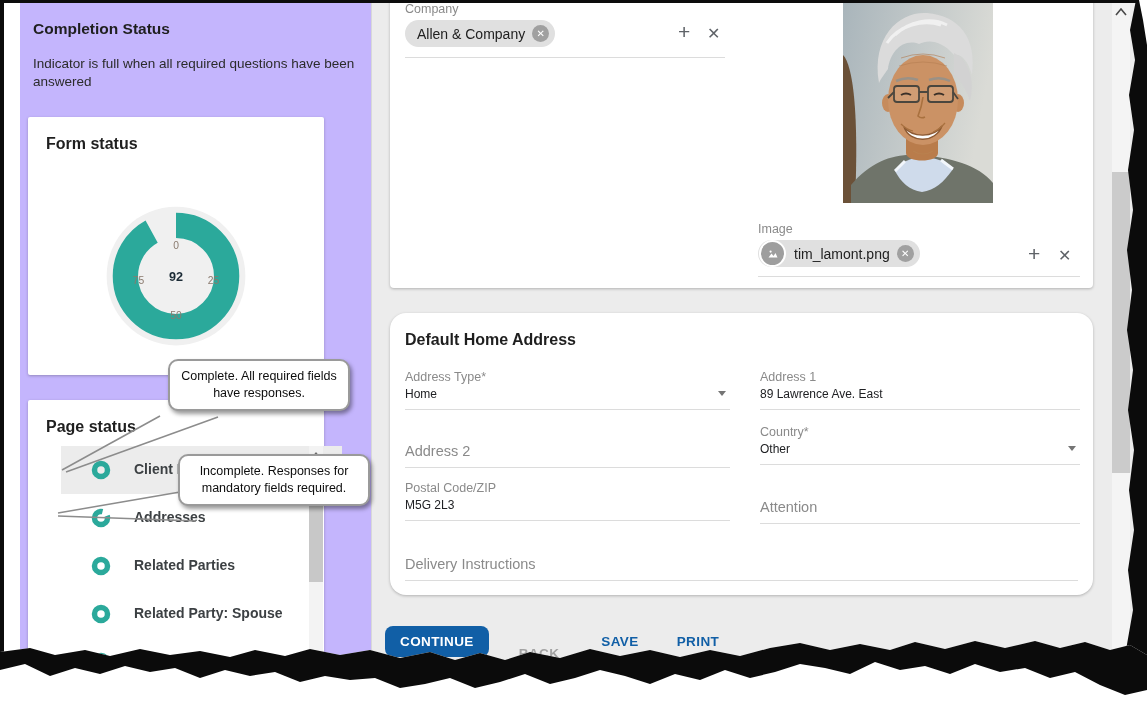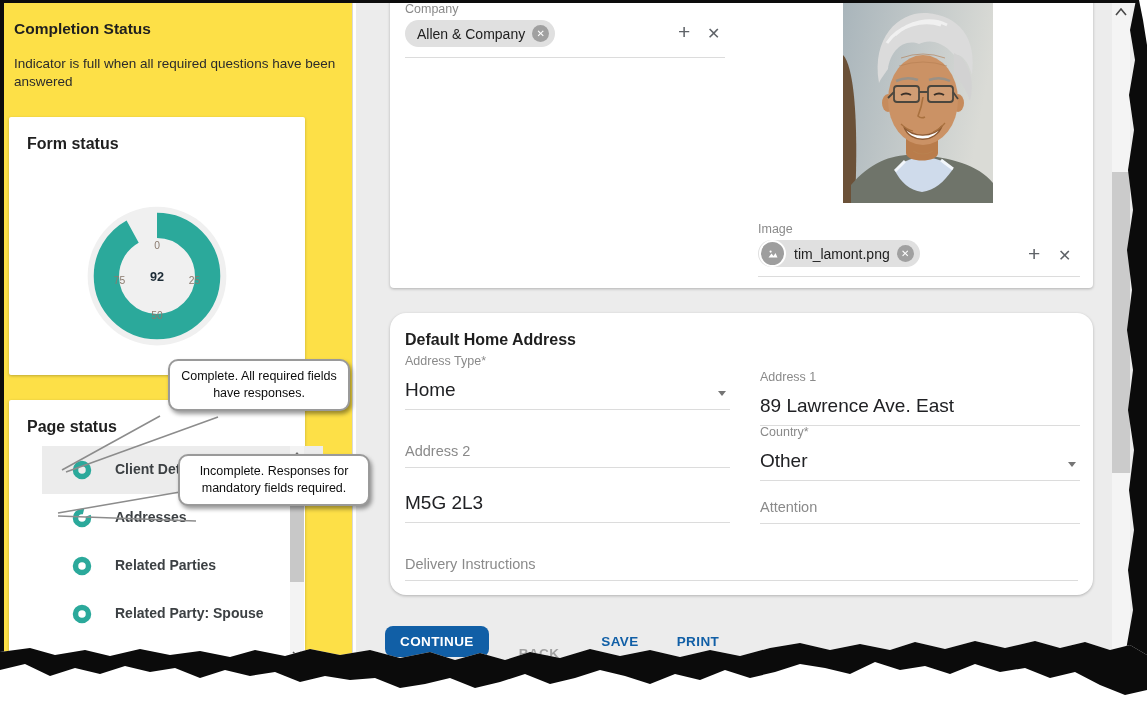--- a/index.html
+++ b/index.html
@@ -2,21 +2,21 @@
 <html style="--teal: #2BA99B; --blue: #115FA6;"><head>
 <meta charset="utf-8">
 <style>
   html,body{margin:0;padding:0;background:#fff;}
   .page{position:relative;width:1147px;height:707px;background:#fff;overflow:hidden;
         font-family:"Liberation Sans","DejaVu Sans",sans-serif;-webkit-font-smoothing:antialiased;}
   .border-top{position:absolute;left:0;top:0;width:1140px;height:3px;background:#0c0c0c;}
   .border-left{position:absolute;left:0;top:0;width:4px;height:660px;background:#0c0c0c;}
 
   
-  .sidebar{position:absolute;left:1px;top:3px;width:351px;height:660px;background:#fde047;border-right:1px solid #d8d8d8;}
+  .sidebar{position:absolute;left:20px;top:3px;width:351px;height:660px;background:#c4b5fd;border-right:1px solid #d8d8d8;}
   .sb-title{position:absolute;left:13px;top:17px;font-size:15.5px;font-weight:bold;color:#1f1f1f;}
   .sb-desc{position:absolute;left:13px;top:52px;width:322px;font-size:13.5px;line-height:18px;color:#2b2b2b;}
   .card{position:absolute;background:#fff;border-radius:2px;box-shadow:0 1px 3px rgba(0,0,0,.25);}
   .form-card{left:8px;top:114px;width:296px;height:258px;}
   .card-h{position:absolute;left:18px;top:18px;font-size:16px;font-weight:bold;color:#1f1f1f;}
   .gauge{position:absolute;left:73px;top:84px;}
   .gauge .tick{font-size:11px;fill:#8a7a6e;}
   .gauge .center{font-size:13.5px;font-weight:bold;fill:#1c2b36;}
   .gauge .arc{stroke:var(--teal,#2BA99B);fill:none;}
   .page-card{left:8px;top:397px;width:296px;height:266px;}
@@ -31,21 +31,21 @@
   .ps-scroll{position:absolute;left:281px;top:46px;width:14px;height:220px;background:#f3f3f3;}
   .ps-up{position:absolute;left:3px;top:6px;width:0;height:0;border-left:4px solid transparent;border-right:4px solid transparent;border-bottom:5px solid #6e6e6e;}
   .ps-thumb{position:absolute;left:0;top:32px;width:14px;height:104px;background:#c8c8c8;}
   .ps-down{position:absolute;left:2px;top:205px;}
 
   
   .main-bg{position:absolute;left:356px;top:3px;width:780px;height:657px;background:#ececec;}
   .card1{position:absolute;left:390px;top:-18px;width:703px;height:306px;border-radius:4px;}
   .card2{position:absolute;left:390px;top:313px;width:703px;height:282px;border-radius:16px;}
   .f-label{font-size:12.5px;color:#8a8a8a;}
-  .f-value{font-size:19px;color:#202124;margin-top:11px;}
+  .f-value{font-size:12px;color:#202124;margin-top:3px;}
   .field{position:absolute;border-bottom:1px solid #dcdcdc;padding-bottom:8px;}
   .field .caret{position:absolute;right:4px;bottom:13px;width:0;height:0;border-left:4.5px solid transparent;border-right:4.5px solid transparent;border-top:5px solid #757575;}
   .ph{font-size:14.5px;color:#8a8a8a;}
   .chip{display:inline-flex;align-items:center;height:27px;background:#e0e0e0;border-radius:14px;padding:0 6px 0 12px;font-size:14px;color:#212121;}
   .chip .x{margin-left:7px;width:17px;height:17px;border-radius:50%;background:#a0a0a0;color:#fff;font-size:10px;line-height:17px;text-align:center;font-weight:bold;}
   .chip .lead{margin:0 8px 0 -11px;width:27px;height:27px;border-radius:50%;background:#9e9e9e;border:2px solid #fff;box-sizing:border-box;display:flex;align-items:center;justify-content:center;}
   .icon-plus{position:absolute;font-size:21px;color:#5f6368;font-weight:400;}
   .icon-x{position:absolute;font-size:16px;color:#5f6368;}
   .sec-title{position:absolute;left:15px;top:18px;font-size:16px;font-weight:bold;color:#1f1f1f;}
   .photo{position:absolute;left:453px;top:21px;width:150px;height:200px;}
@@ -194,21 +194,21 @@
         <span class="x">✕</span>
       </span>
     </div>
     <span class="icon-plus" style="left:638px;top:260px;">+</span>
     <span class="icon-x" style="left:668px;top:264px;">✕</span>
   </div>
 
   <div class="card card2">
     <div class="sec-title">Default Home Address</div>
 
-    <div class="field" style="left:15px;top:41px;width:325px;">
+    <div class="field" style="left:15px;top:57px;width:325px;">
       <div class="f-label">Address Type*</div>
       <div class="f-value">Home</div>
       <div class="caret"></div>
     </div>
 
     <div class="field" style="left:370px;top:57px;width:320px;">
       <div class="f-label">Address 1</div>
       <div class="f-value">89 Lawrence Ave. East</div>
     </div>
 
@@ -216,20 +216,21 @@
       <div class="f-label">Country*</div>
       <div class="f-value">Other</div>
       <div class="caret"></div>
     </div>
 
     <div class="field" style="left:15px;top:130px;width:325px;">
       <div class="ph">Address 2</div>
     </div>
 
     <div class="field" style="left:15px;top:168px;width:325px;">
+      <div class="f-label">Postal Code/ZIP</div>
       <div class="f-value">M5G 2L3</div>
     </div>
 
     <div class="field" style="left:370px;top:186px;width:320px;">
       <div class="ph">Attention</div>
     </div>
 
     <div class="field" style="left:15px;top:243px;width:673px;">
       <div class="ph">Delivery Instructions</div>
     </div>

